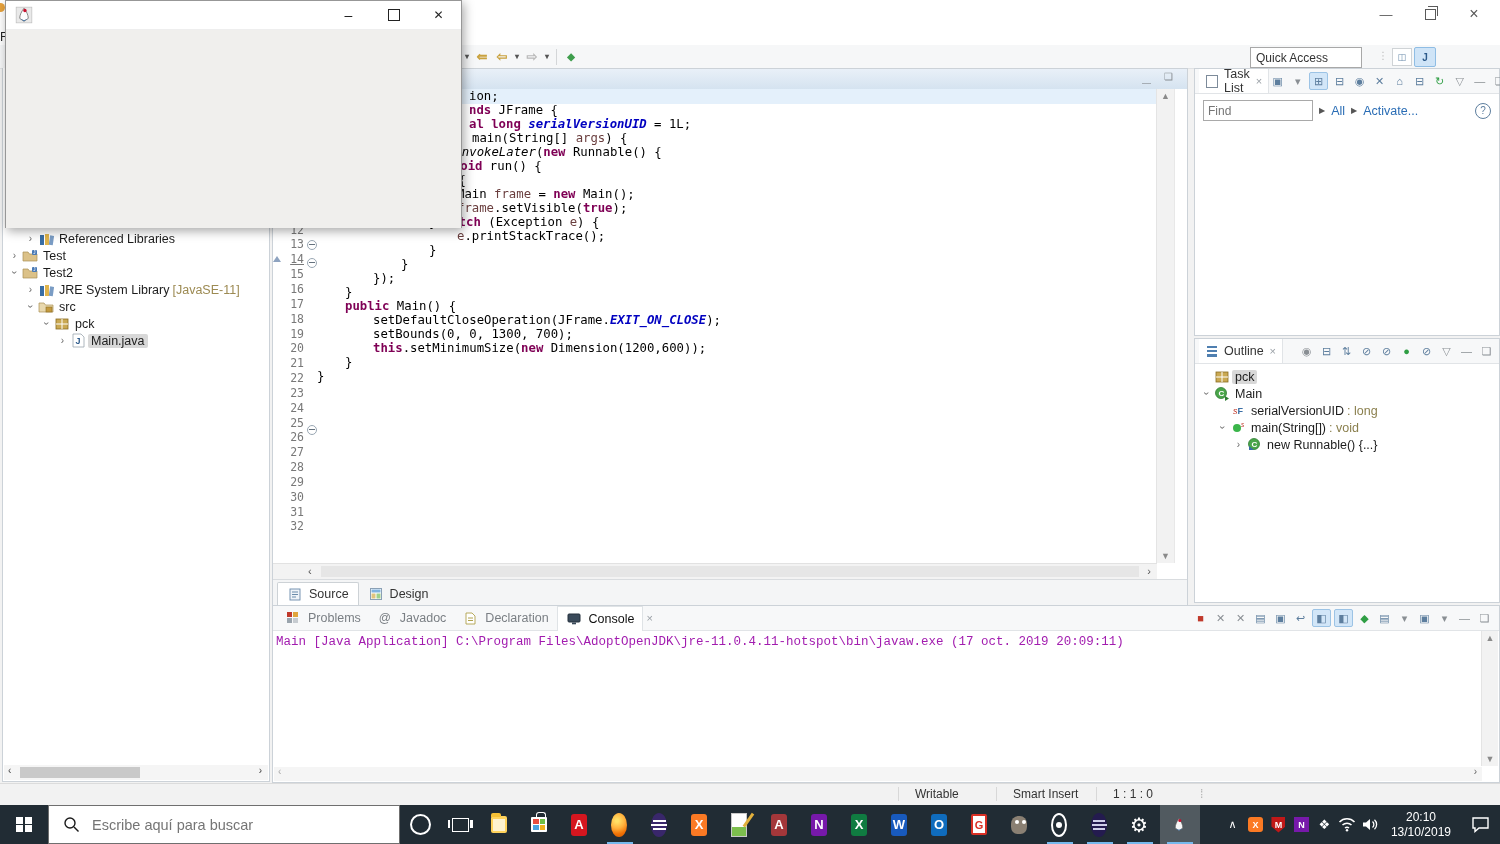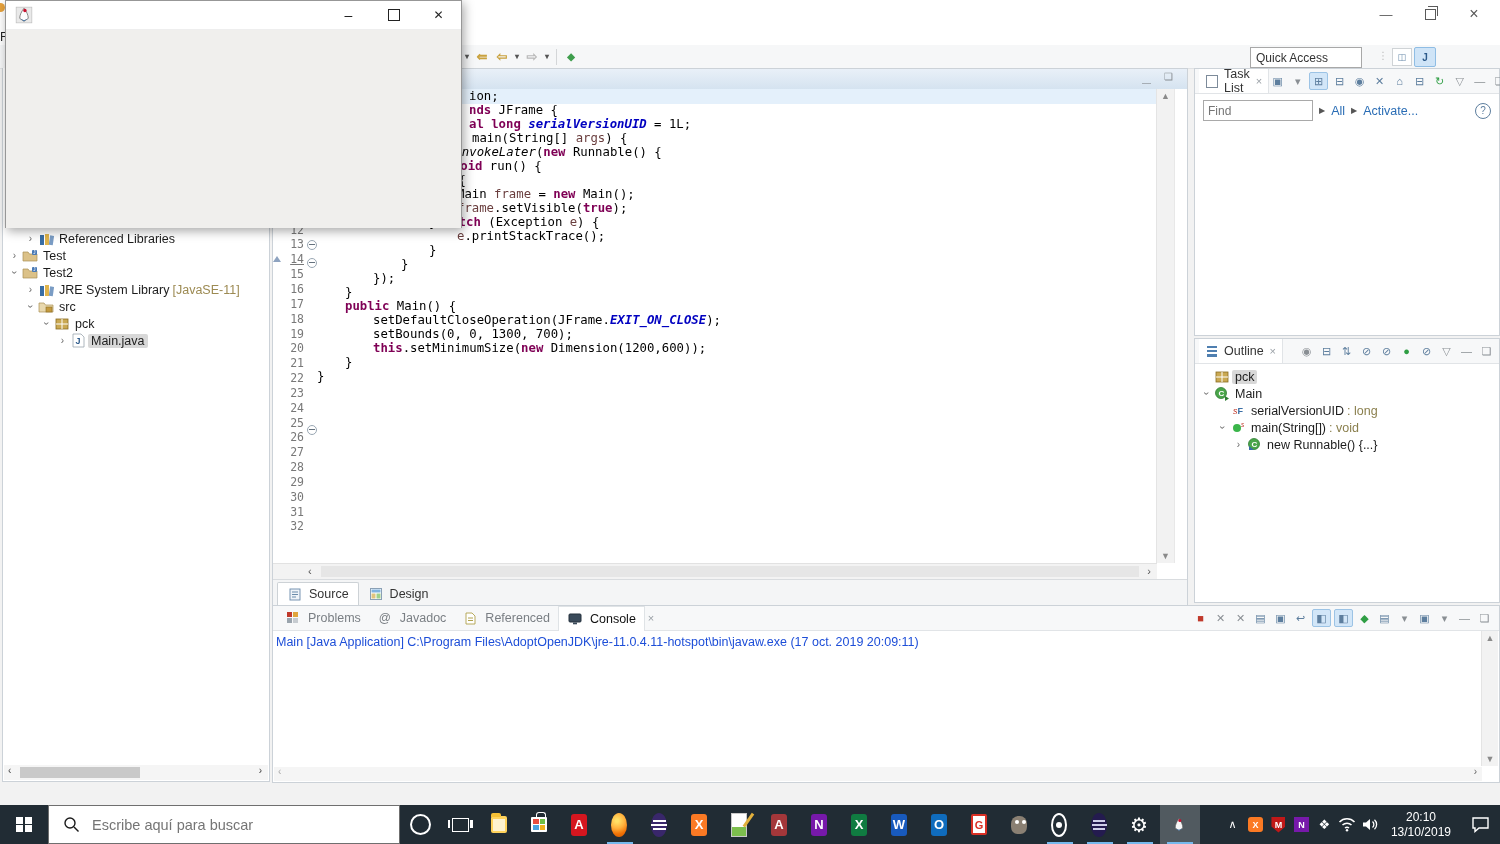--- a/index.html
+++ b/index.html
@@ -61,21 +61,21 @@
   .ed-hscroll{position:absolute;left:0;right:30px;top:494px;height:16px;background:#f3f3f3;border-top:1px solid #e2e2e2;}
   .h-arr{position:absolute;top:1px;color:#555;font-size:11px;}
   .ed-btabs{position:absolute;left:0;right:0;top:510px;height:25px;background:#f4f5f6;border-top:1px solid #d9dcdf;display:flex;align-items:flex-end;padding-left:4px;}
   .btab{display:flex;align-items:center;gap:4px;font-size:12.5px;color:#333;padding:3px 9px;}
   .btab.active{background:#fff;border:1px solid #cdd2d6;border-bottom:none;border-radius:2px 2px 0 0;}
   
   #console{position:absolute;left:272px;top:605px;width:1228px;height:178px;background:#fff;border:1px solid #ccd2d8;box-sizing:border-box;}
   .c-tabs{display:flex;align-items:center;height:24px;background:#f7f8f9;border-bottom:1px solid #e1e4e7;padding-left:4px;}
   .ctab{display:flex;align-items:center;gap:5px;font-size:12.5px;color:#7a7f84;padding:0 8px;height:24px;}
   .ctab.active{background:#fff;border:1px solid #dfe3e6;border-bottom:none;color:#111;}
-  .console-line{font-size:12.5px;color:#1d4ed8;padding:4px 2px 0 3px;white-space:nowrap;}
+  .console-line{font-size:12.5px;color:#a21caf;padding:4px 2px 0 3px;white-space:nowrap;font-family:Liberation Mono, monospace;}
   
   #statusbar{position:absolute;left:0;top:783px;width:1500px;height:22px;background:#f2f2f2;border-top:1px solid #dcdcdc;font-size:12px;color:#333;}
   .st{position:absolute;top:3px;}
   .stsep{position:absolute;top:3px;width:1px;height:14px;background:#d8d8d8;}
   
   #jframe{position:absolute;left:5px;top:0;width:457px;height:228px;background:#f0efed;border:1px solid #979797;
     box-shadow:2px 3px 10px rgba(0,0,0,.35);box-sizing:border-box;}
   .jf-titlebar{height:28px;background:#fff;display:flex;align-items:center;border-bottom:1px solid #eee;}
   .jf-btn{width:45px;height:28px;display:flex;align-items:center;justify-content:center;color:#222;font-size:12px;}
   
@@ -516,21 +516,21 @@
               <span>Javadoc</span>
             </div>
             <div class="ctab">
               <span class="ticon">
                 <svg width="11" height="13">
                   <path d="M1 1 h6 l3 3 v8 H1 Z" fill="#fff" stroke="#b0a24c" stroke-width="0.9"></path>
                   <line x1="3" y1="6" x2="8" y2="6" stroke="#b0a24c"></line>
                   <line x1="3" y1="8.5" x2="8" y2="8.5" stroke="#b0a24c"></line>
                 </svg>
               </span>
-              <span>Referenced</span>
+              <span>Declaration</span>
             </div>
             <div class="ctab active">
               <span class="ticon">
                 <svg width="14" height="12">
                   <rect x="1" y="1" width="12" height="8" rx="1" fill="#3a4a5a" stroke="#24313d"></rect>
                   <rect x="5" y="9.5" width="4" height="1.8" fill="#3a4a5a"></rect>
                 </svg>
               </span>
               <span>Console</span>
             </div>
@@ -558,20 +558,29 @@
       <div class="abs" style="right:1px;top:25px;width:16px;bottom:16px;background:#f2f2f2;border-left:1px solid #e4e4e4;">
         <span class="scr-arr" style="top:2px;">▲</span>
         <span class="scr-arr" style="bottom:2px;">▼</span>
       </div>
       <div class="abs" style="left:1px;right:17px;bottom:1px;height:14px;background:#f5f5f5;">
         <span class="abs" style="left:4px;top:-1px;font-size:10px;color:#aaa;">‹</span>
         <span class="abs" style="right:5px;top:-1px;font-size:10px;color:#666;">›</span>
       </div>
     </div>
 
+    <div id="statusbar">
+      <span class="stsep" style="left:898px;"></span>
+      <span class="st" style="left:915px;">Writable</span>
+      <span class="stsep" style="left:996px;"></span>
+      <span class="st" style="left:1013px;">Smart Insert</span>
+      <span class="stsep" style="left:1096px;"></span>
+      <span class="st" style="left:1113px;">1 : 1 : 0</span>
+      <span class="st" style="left:1200px;color:#b5b5b5;letter-spacing:1px;">⁞</span>
+    </div>
   </div>
 
   <div id="jframe">
     <div class="jf-titlebar">
       <span class="ticon" style="margin-left:8px;width:20px;height:20px;">
         <svg viewBox="0 0 16 16" width="18" height="18">
           <rect x="1" y="1" width="14" height="14" fill="#e9e9e9" stroke="#b5b5b5" stroke-width="0.5"></rect>
           <path d="M8 2 C5.8 4.8 4.2 8 4.2 11 L8 13.6 L11.8 11 C11.8 8 10.2 4.8 8 2 Z" fill="#fdfdfd" stroke="#555" stroke-width="0.6"></path>
           <circle cx="8.8" cy="4" r="1.5" fill="#c8102e"></circle>
           <path d="M4.6 11.4 L8 13.6 L11.4 11.4 L8 12.6 Z" fill="#3a6ea5"></path>

